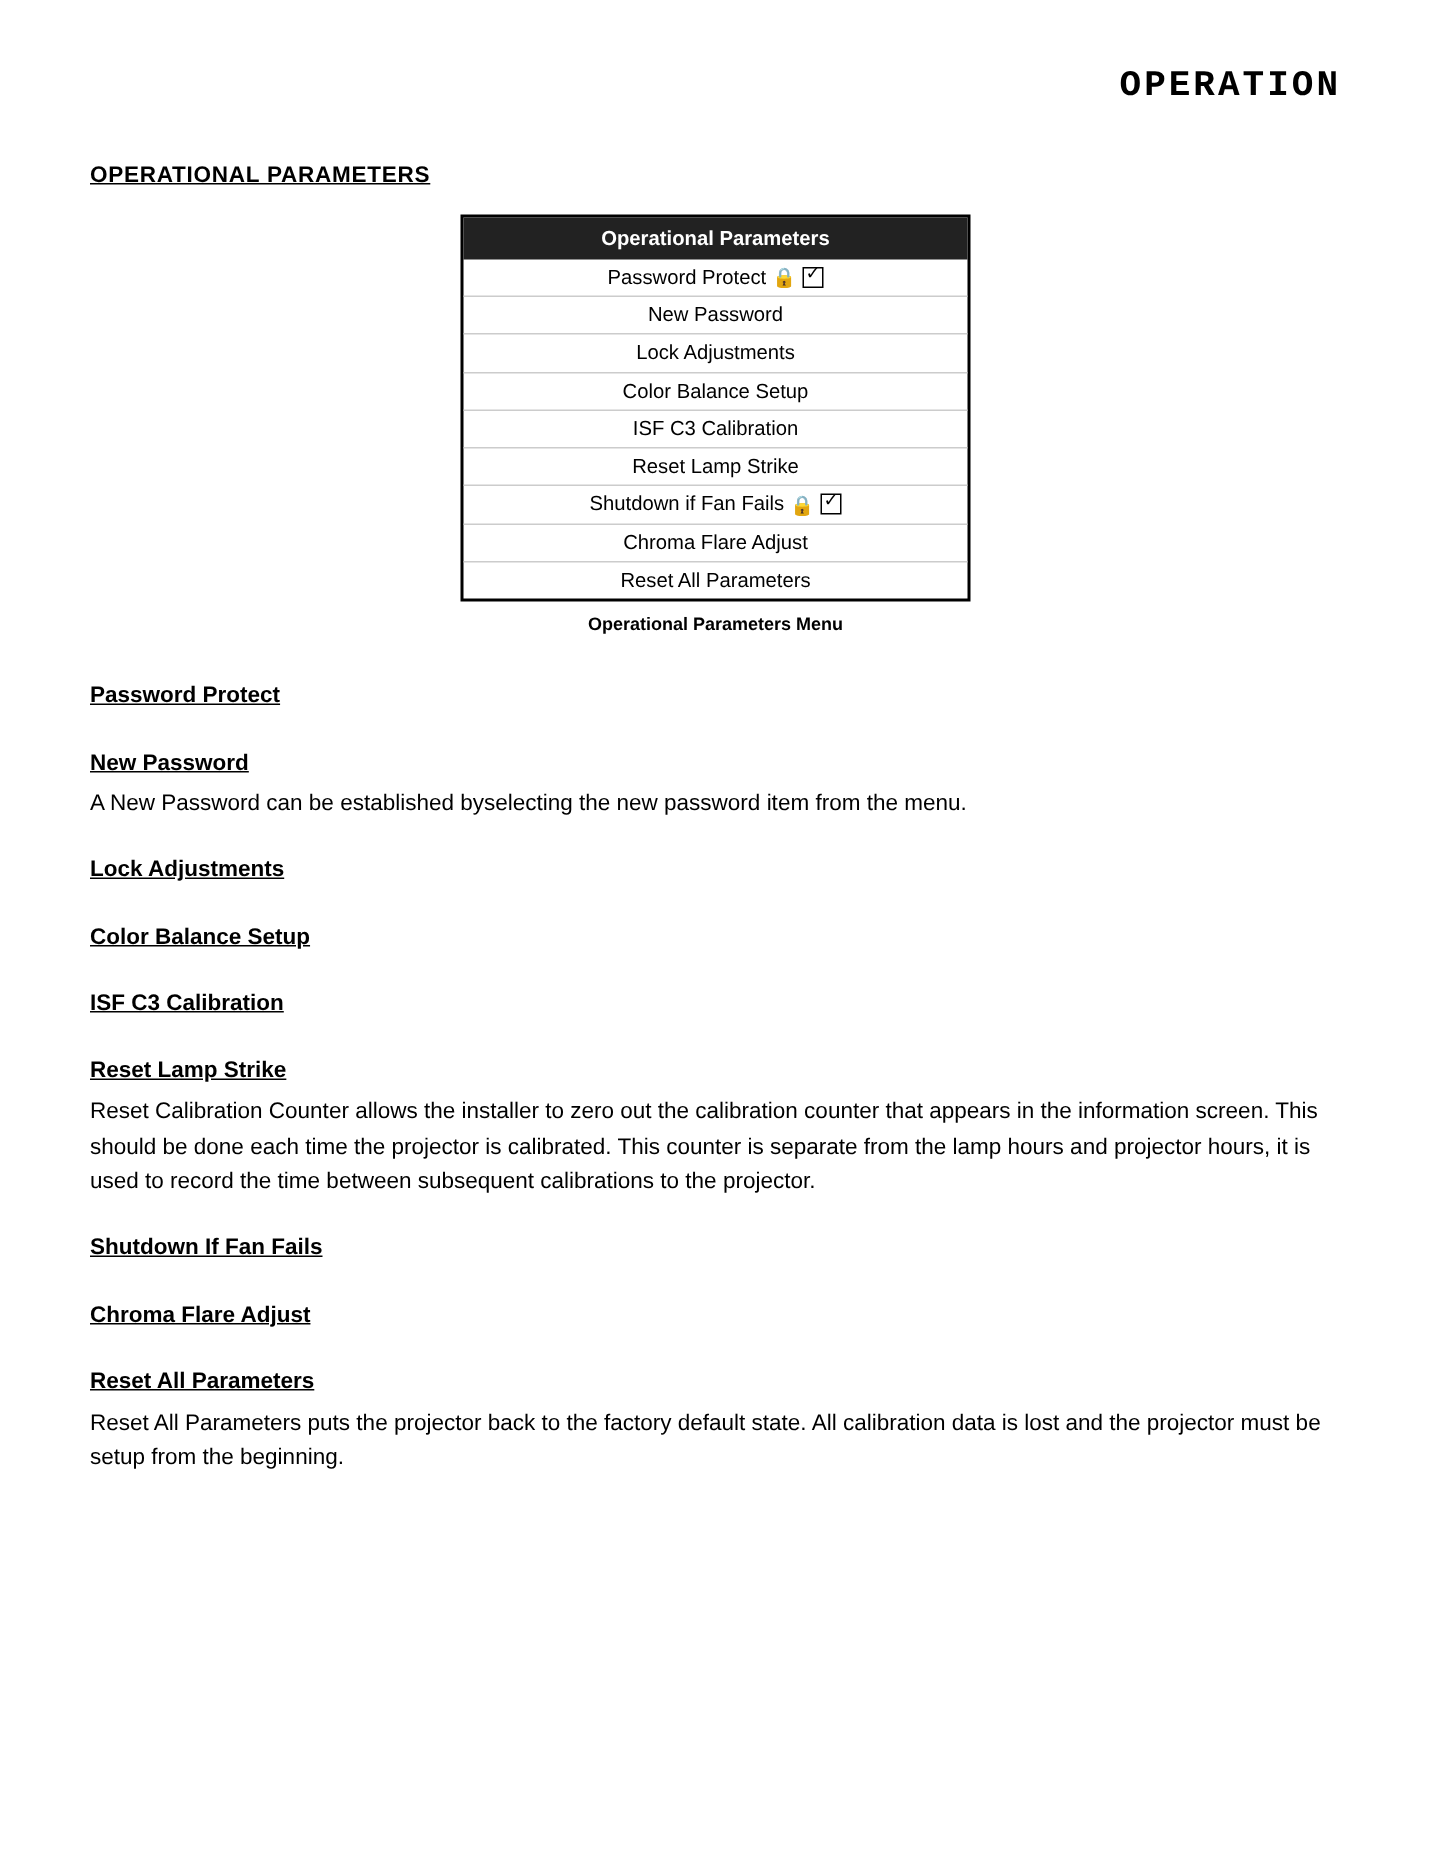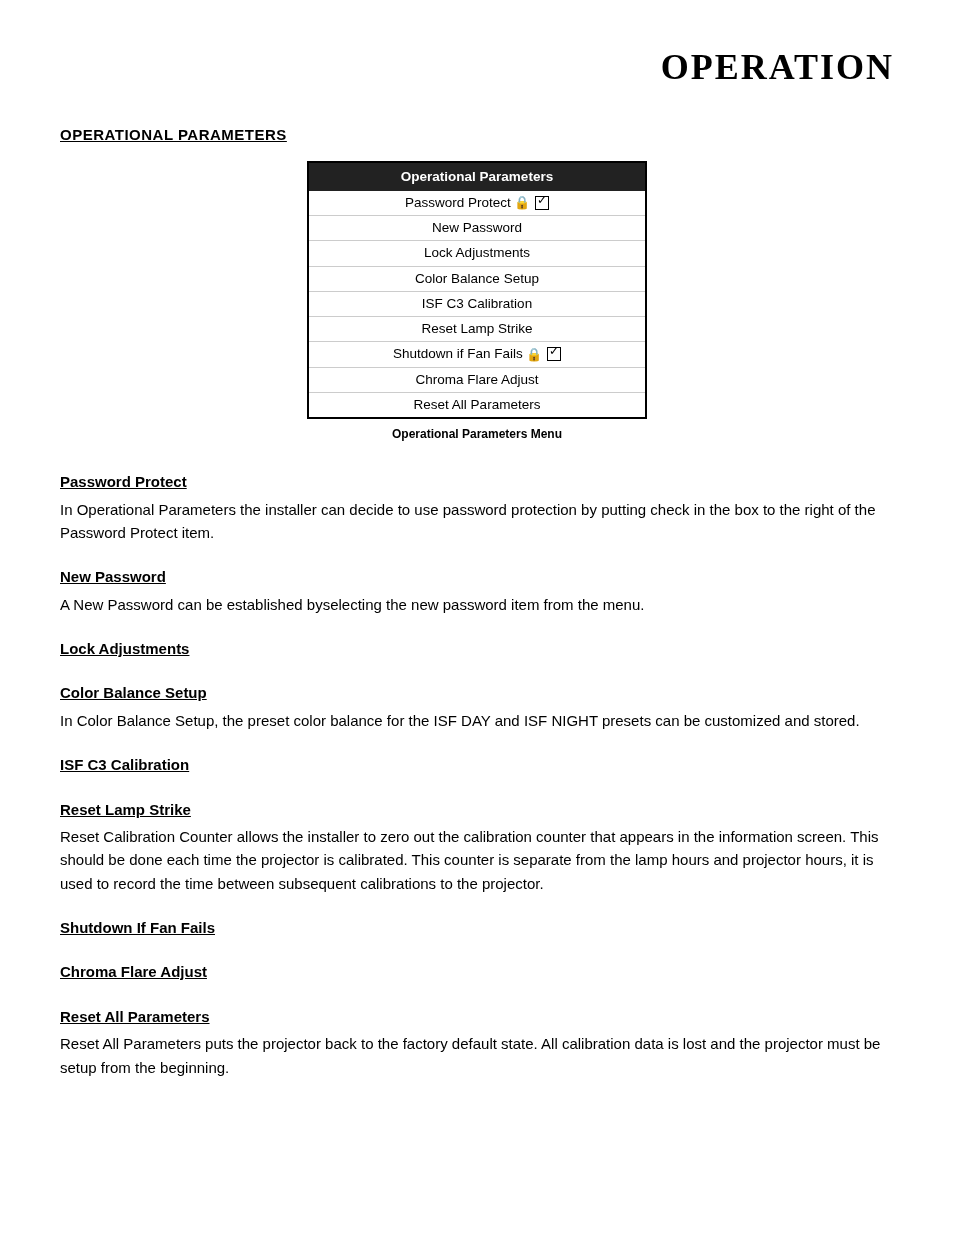--- a/index.html
+++ b/index.html
@@ -8,25 +8,25 @@
       background: #ffffff;
       color: #000000;
       width: 954px;
       min-height: 1235px;
       padding: 40px 60px 40px 60px;
       font-size: 15px;
       line-height: 1.5;
     }
     .page-title {
       text-align: right;
-      font-size: 36px;
+      font-size: 24px;
       font-weight: bold;
       letter-spacing: 2px;
       margin-bottom: 30px;
-      font-family: Liberation Serif, serif;
+      font-family: Liberation Mono, monospace;
     }
     .section-heading {
       font-size: 15px;
       font-weight: bold;
       text-decoration: underline;
       margin-bottom: 14px;
       margin-top: 0;
       letter-spacing: 0.5px;
       text-transform: uppercase;
     }
@@ -155,35 +155,33 @@
       <span>Reset All Parameters</span>
     </div>
   </div>
   <div class="op-table-caption">Operational Parameters Menu</div>
 </div>
 
 <div>
 
   <div class="subsection">
     <div class="subsection-title">Password Protect</div>
-    <div class="subsection-body">In Operational Parameters the installer can decide to use password protection by putting check in the box to the right of the Password Protect item.</div>
   </div>
 
   <div class="subsection">
     <div class="subsection-title">New Password</div>
     <div class="subsection-body">A New Password can be established byselecting the new password item from the menu.</div>
   </div>
 
   <div class="subsection">
     <div class="subsection-title">Lock Adjustments</div>
   </div>
 
   <div class="subsection">
     <div class="subsection-title">Color Balance Setup</div>
-    <div class="subsection-body">In Color Balance Setup, the preset color balance for the ISF DAY and ISF NIGHT presets can be customized and stored.</div>
   </div>
 
   <div class="subsection">
     <div class="subsection-title">ISF C3 Calibration</div>
   </div>
 
   <div class="subsection">
     <div class="subsection-title">Reset Lamp Strike</div>
     <div class="subsection-body">Reset Calibration Counter allows the installer to zero out the calibration counter that appears in the information screen. This should be done each time the projector is calibrated. This counter is separate from the lamp hours and projector hours, it is used to record the time between subsequent calibrations to the projector.</div>
   </div>

